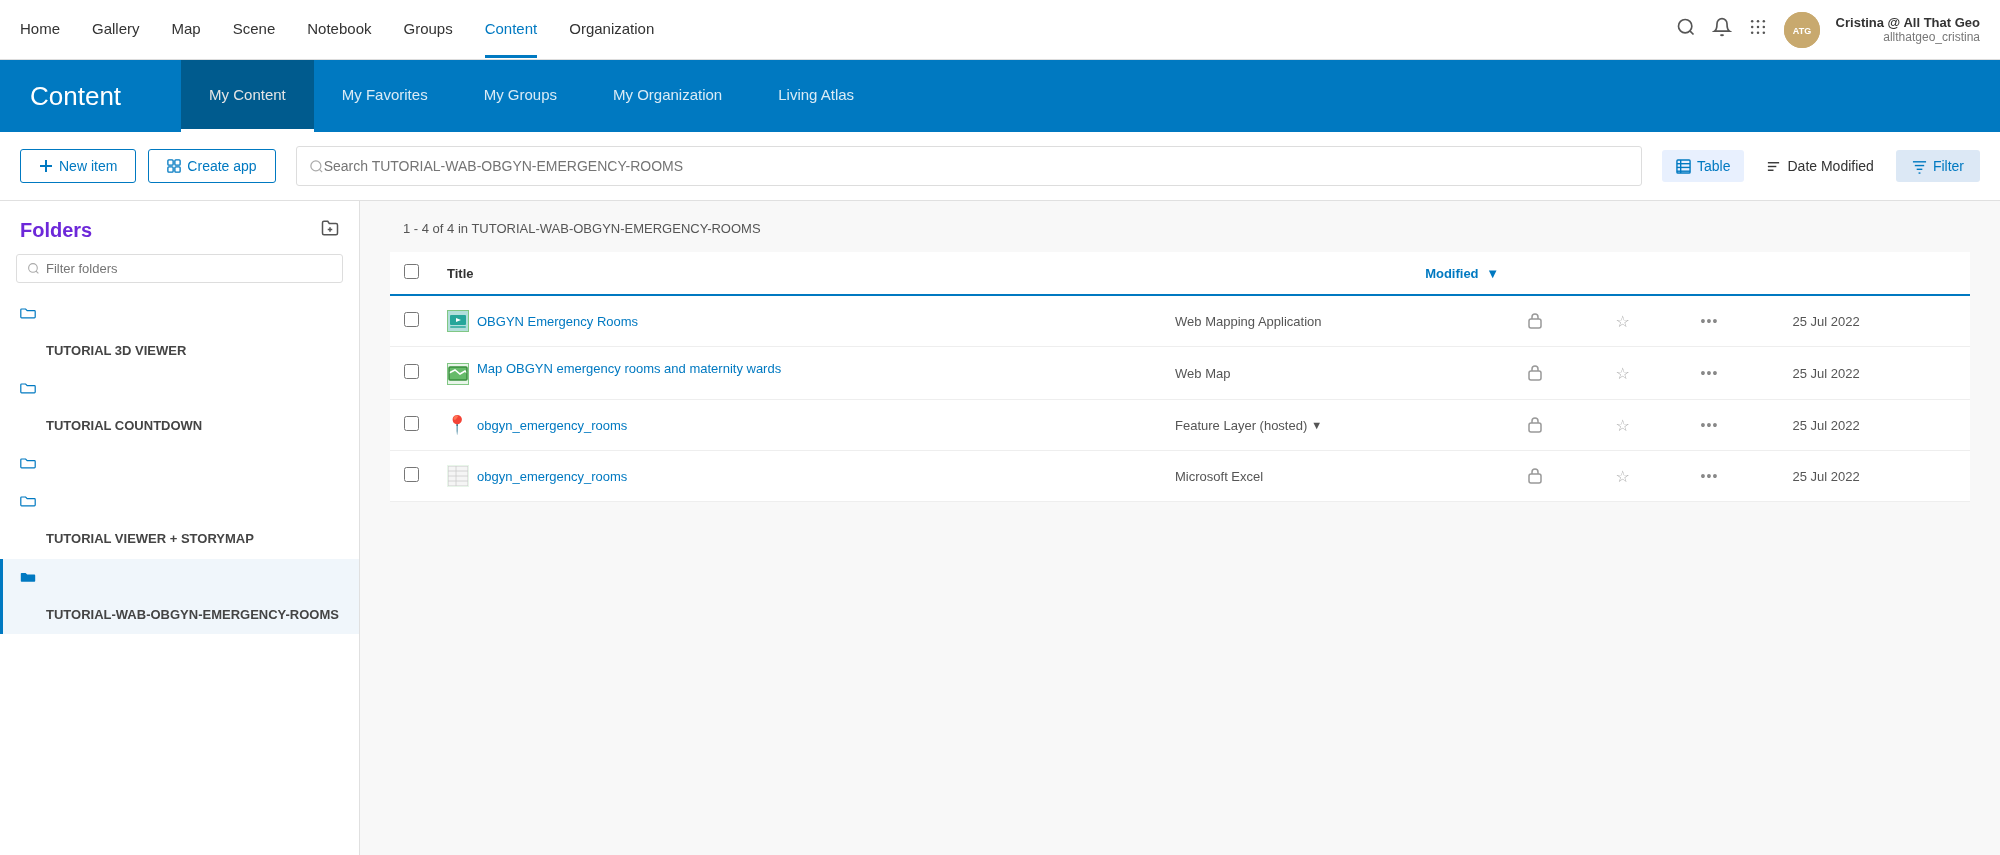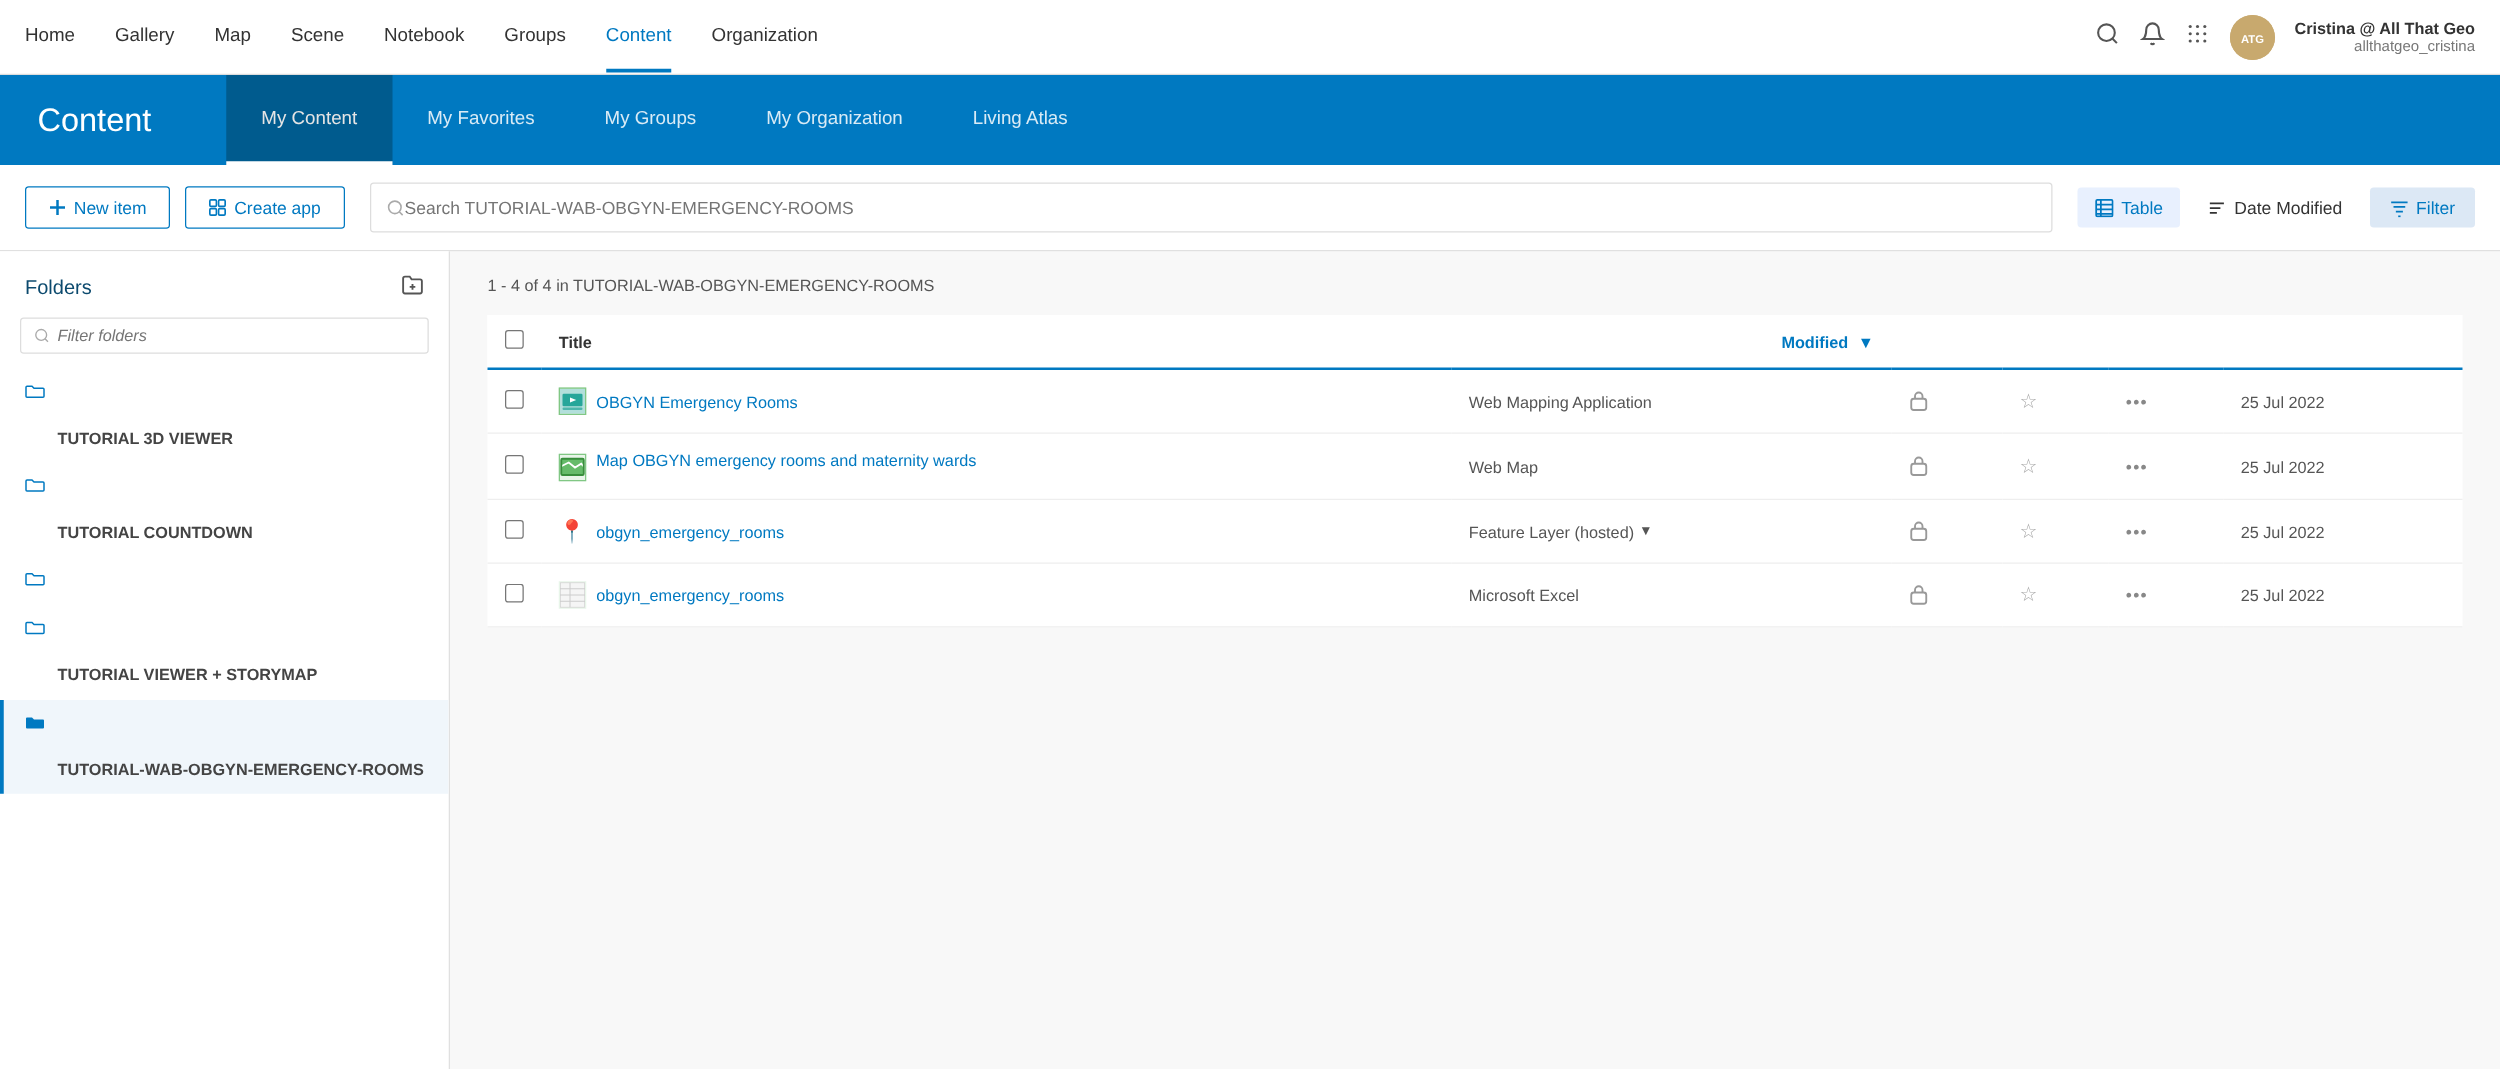--- a/index.html
+++ b/index.html
@@ -80,43 +80,43 @@
 
     
     .sidebar {
       width: 360px; min-width: 360px; background: #fff; border-right: 1px solid #e0e0e0;
       display: flex; flex-direction: column; overflow: hidden;
     }
     .sidebar-header {
       display: flex; align-items: center; justify-content: space-between;
       padding: 18px 20px 12px 20px;
     }
-    .sidebar-title { font-size: 16px; font-weight: 400; color: #0c4a6e; }
+    .sidebar-title { font-size: 20px; font-weight: 700; color: #6d28d9; }
     .sidebar-add-btn { cursor: pointer; color: #555; font-size: 18px; }
     .filter-input-wrap {
       padding: 0 16px 12px 16px;
     }
     .filter-input {
       display: flex; align-items: center; border: 1.5px solid #ddd;
       border-radius: 3px; padding: 6px 10px; gap: 6px;
     }
-    .filter-input input { border: none; outline: none; font-size: 13px; flex: 1; font-style: italic; }
+    .filter-input input { border: none; outline: none; font-size: 13px; flex: 1; }
     .folder-list { overflow-y: auto; flex: 1; }
     .folder-item {
       display: flex; align-items: flex-start; padding: 10px 20px;
       cursor: pointer; gap: 10px; font-size: 13px; color: #444;
     }
     .folder-item.active { border-left: 3px solid #0079c1; background: #f0f6fb; padding-left: 17px; }
     .folder-icon { color: #0079c1; font-size: 15px; margin-top: 1px; flex-shrink: 0; }
     .folder-name { font-weight: 700; line-height: 1.4; margin-top: 37px; }
     .scrollbar-area { width: 8px; background: #f0f0f0; border-left: 1px solid #e0e0e0; position: relative; }
 
     
     .content-area { flex: 1; overflow-y: auto; padding: 20px 30px; }
-    .results-info { font-size: 13px; color: #555; margin-bottom: 16px; }
+    .results-info { font-size: 13px; color: #555; margin-bottom: 16px; margin-left: 13px; }
 
     
     .items-table { width: 100%; border-collapse: collapse; background: #fff; }
     .items-table thead tr { border-bottom: 2px solid #0079c1; }
     .items-table th {
       text-align: left; padding: 12px 14px; font-size: 13px; font-weight: 600;
       color: #333; background: #fff;
     }
     .items-table th .sort-arrow { color: #0079c1; margin-left: 4px; }
     .items-table tbody tr { border-bottom: 1px solid #eee; }

